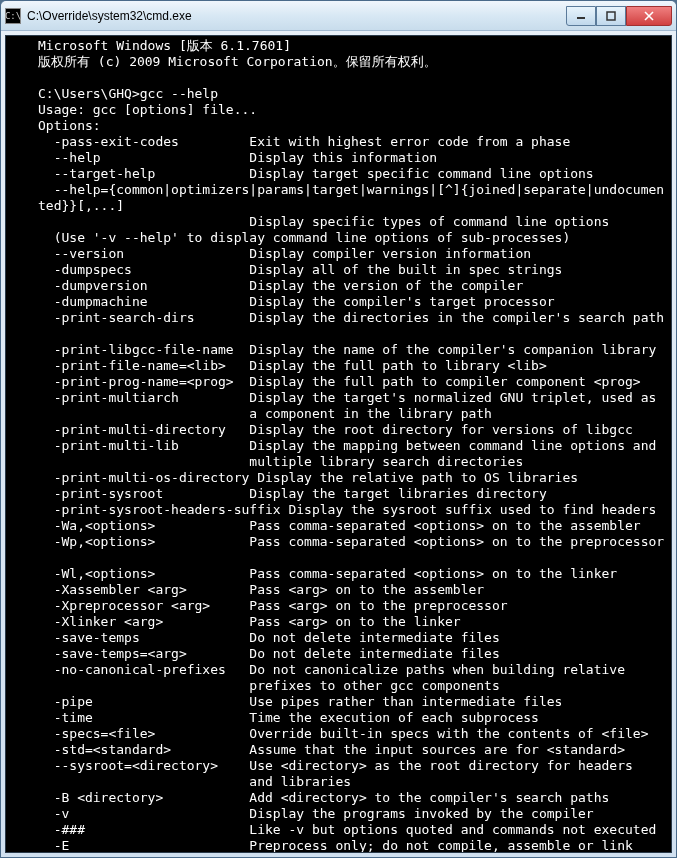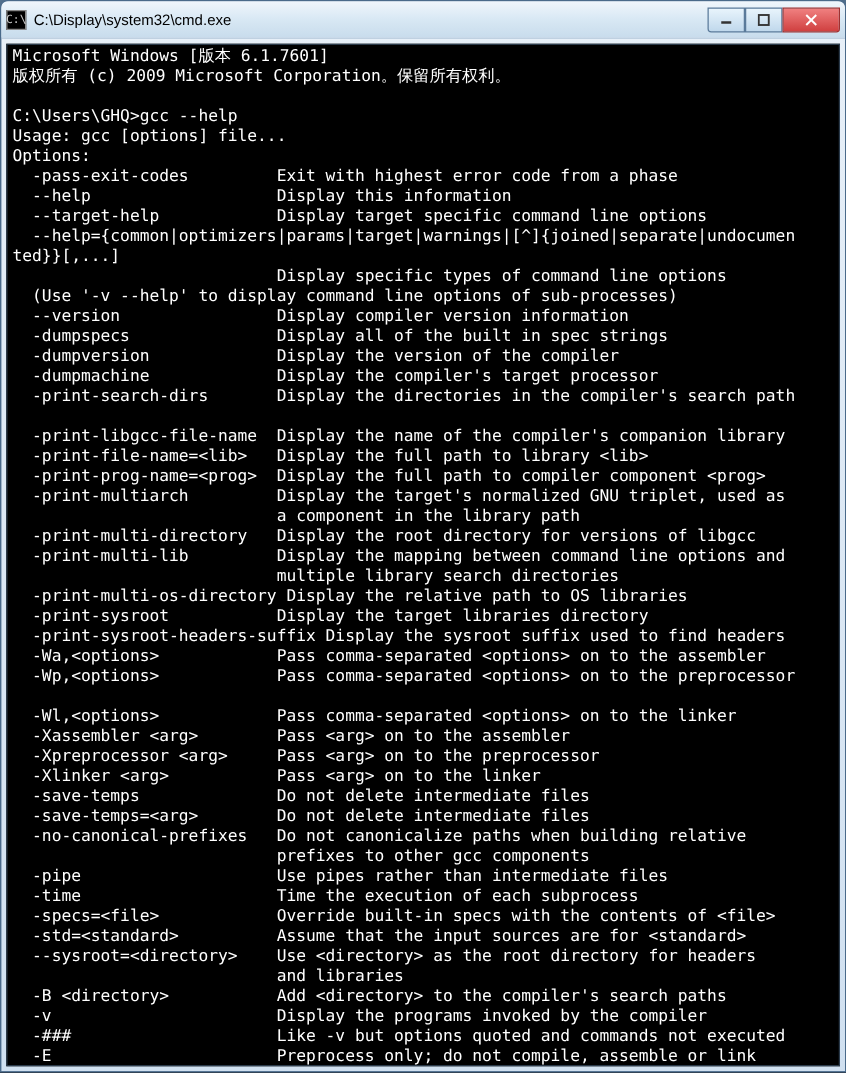--- a/index.html
+++ b/index.html
@@ -77,29 +77,29 @@
   color: #fff;
   font-family: 'NSimSun', 'SimSun', 'MS Gothic', Consolas, monospace;
   font-size: 13px;
   line-height: 16px;
   padding: 2px 4px;
   margin: 4px;
   overflow: hidden;
   white-space: pre;
   border: 1px solid #2a3a4a;
 }
-.console .line { white-space: pre; }
+.console .line { white-space: pre; margin-left: 28px; }
 </style>
 </head>
 <body>
 
 <div class="window">
   <div class="titlebar">
     <div class="titlebar-icon">C:\</div>
-    <div class="titlebar-text">C:\Display\system32\cmd.exe</div>
+    <div class="titlebar-text">C:\Override\system32\cmd.exe</div>
     <div class="win-buttons">
       <div class="win-btn min">
         <svg width="10" height="10" viewBox="0 0 10 10">
             <line x1="1" y1="7" x2="9" y2="7" stroke="#333" stroke-width="2"></line>
           </svg>
       </div>
       <div class="win-btn max">
         <svg width="10" height="10" viewBox="0 0 10 10">
             <rect x="1" y="1" width="8" height="8" fill="none" stroke="#333" stroke-width="1.5"></rect>
           </svg>

